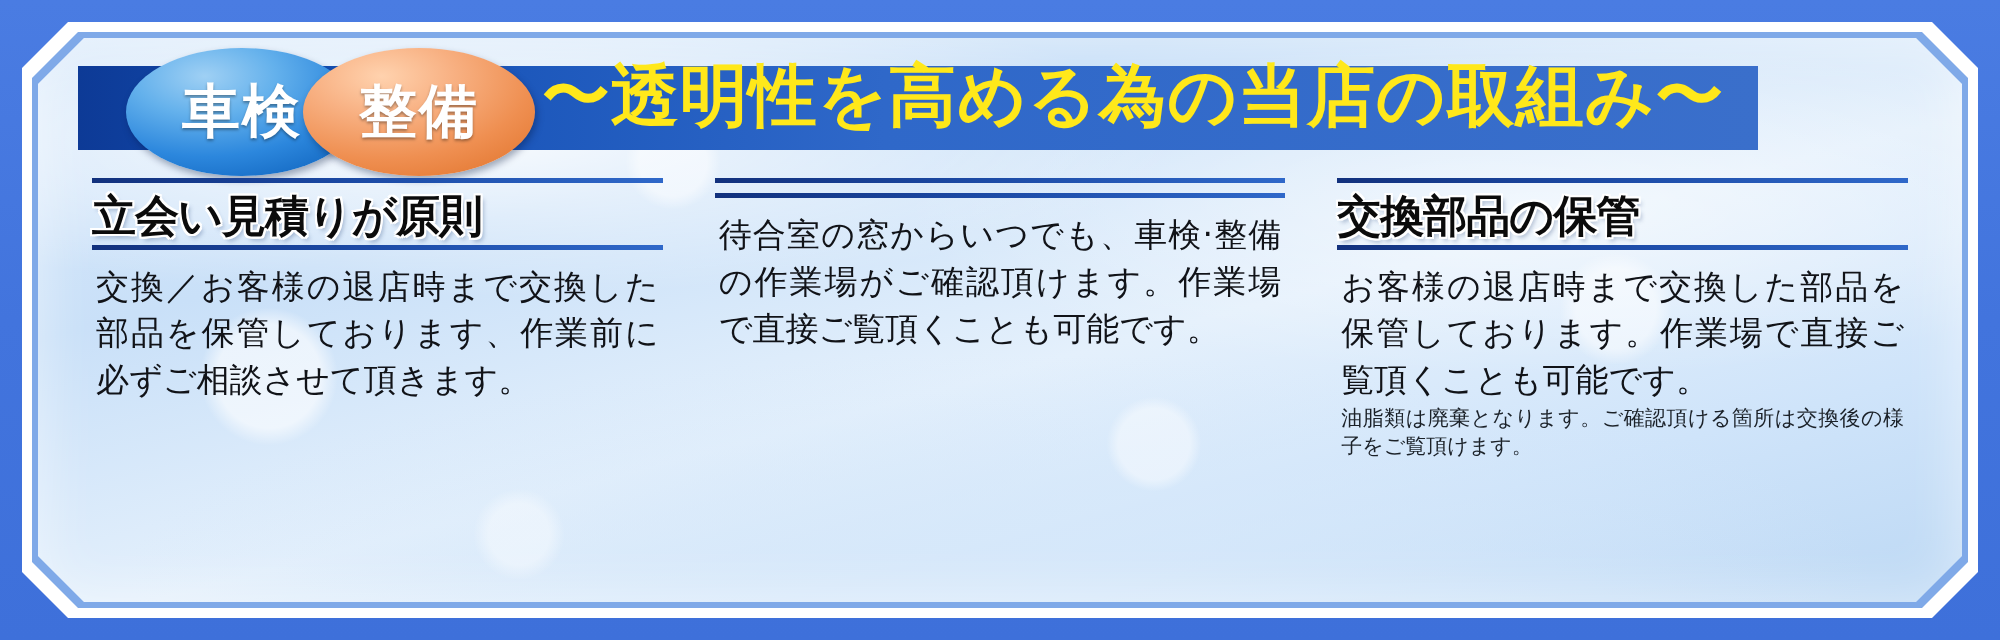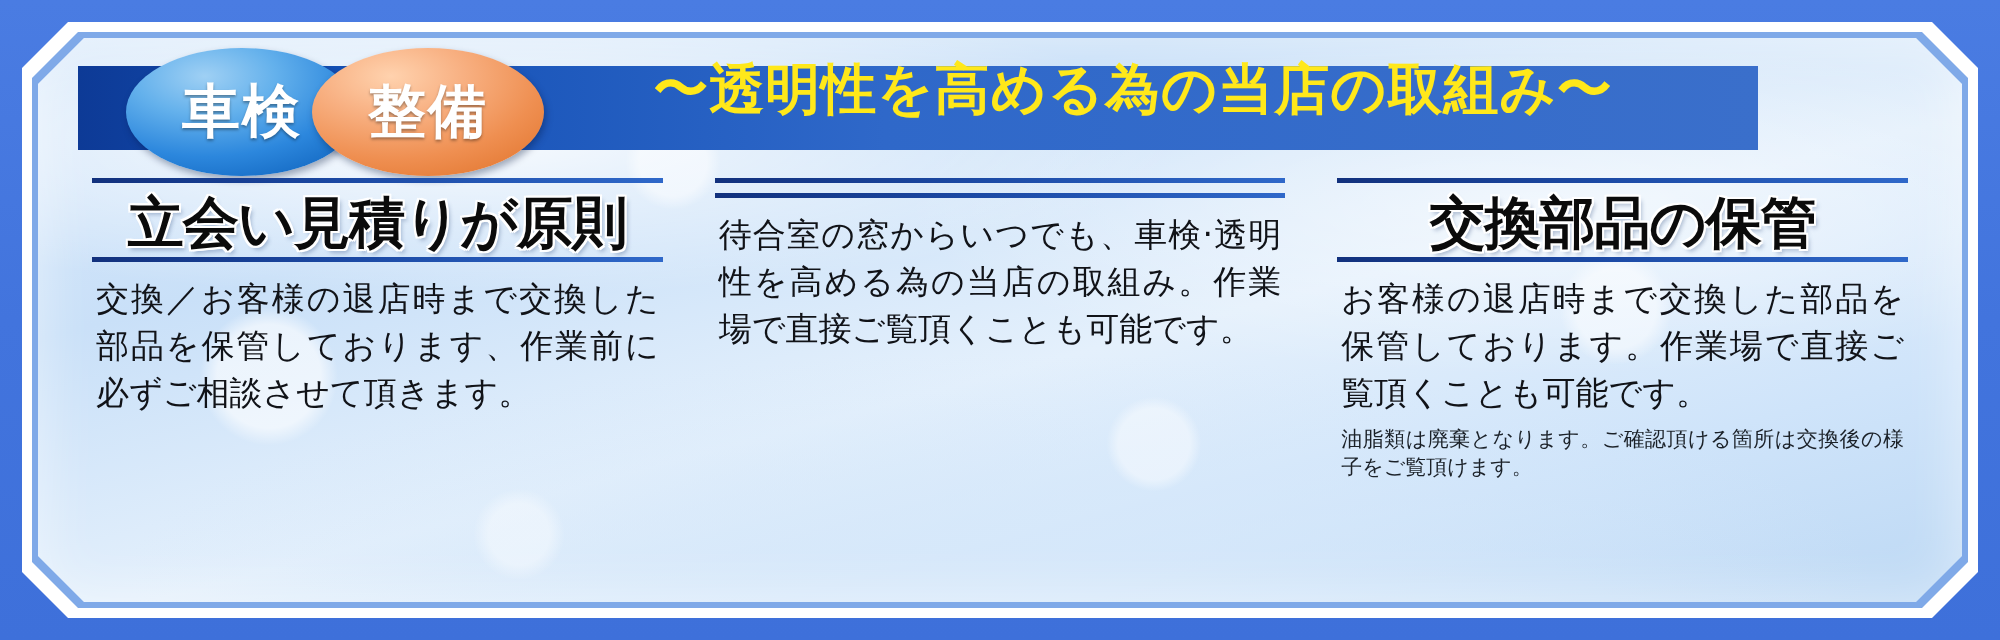--- a/index.html
+++ b/index.html
@@ -61,21 +61,21 @@
 
   
   .header-strip{
     position:absolute;left:40px;top:28px;width:1680px;height:84px;
     background:linear-gradient(90deg,#0d3a96 0%,#1450b5 16%,#2f68c9 48%,#3a6fcb 100%);
   }
   .header-title{
     position:absolute;left:470px;top:24px;width:1250px;
     text-align:center;
     font-family:"Liberation Serif","DejaVu Serif",serif;
-    font-weight:700;font-size:55px;line-height:1;
+    font-weight:700;font-size:68px;line-height:1;
     color:#ffe81a;
     letter-spacing:1px;
     white-space:nowrap;
   }
 
   
   .badge{
     position:absolute;top:10px;
     width:232px;height:128px;border-radius:50%;
     display:flex;align-items:center;justify-content:center;
@@ -85,21 +85,21 @@
     font-family:"DejaVu Sans","Liberation Sans",sans-serif;
     font-weight:700;font-size:58px;color:#fff;
     letter-spacing:2px;
     text-shadow:0 2px 3px rgba(0,0,0,.35);
   }
   .badge-shaken{
     left:88px;
     background:radial-gradient(ellipse 95% 95% at 34% 22%,#9fd0f4 0%,#64b1ec 32%,#2c87dd 66%,#0f63bd 100%);
   }
   .badge-seibi{
-    left:274px;
+    left:265px;
     background:radial-gradient(ellipse 95% 95% at 34% 22%,#ffd2ae 0%,#f8b183 32%,#ef8f51 68%,#e2762f 100%);
   }
 
   
   .columns{
     position:absolute;left:32px;top:140px;width:1860px;height:410px;
     display:flex;
   }
   .col{width:33.33%;padding:0 22px;box-sizing:border-box;position:relative;}
   .col + .col{margin-left:8px;}
@@ -110,44 +110,44 @@
     margin-bottom:10px;
   }
   .rule-bot{
     background:linear-gradient(90deg,#12317d 0%,#1b49a4 45%,#2f68c9 100%);
     margin-top:4px;margin-bottom:14px;
   }
 
   .col-head{
     font-family:"Liberation Serif","DejaVu Serif",serif;
     font-weight:700;
-    font-size:56px;line-height:1.08;
+    font-size:44px;line-height:1.08;
     color:#0b0b0b;
-    text-align:center;
+    text-align:left;
     white-space:nowrap;
     text-shadow:
       2px 0 0 #fff,-2px 0 0 #fff,0 2px 0 #fff,0 -2px 0 #fff,
       2px 2px 0 #fff,-2px 2px 0 #fff,2px -2px 0 #fff,-2px -2px 0 #fff,
       3px 4px 4px rgba(40,70,120,.35);
     letter-spacing:-1px;
   }
 
   .col-body{
     font-family:"DejaVu Sans","Liberation Sans",sans-serif;
     font-size:33px;line-height:1.42;
     color:#111318;
     text-align:justify;
     text-justify:inter-character;
     padding:0 4px;
   }
   .col-note{
     font-family:"DejaVu Sans","Liberation Sans",sans-serif;
     font-size:21px;line-height:1.35;
     color:#1b2128;
-    padding:0 4px;margin-top:8px;
+    padding:0 4px;
     text-align:justify;
     text-justify:inter-character;
   }
 </style>
 </head>
 <body>
 
 <div class="banner">
 
   <div class="frame-outer"></div>
@@ -173,21 +173,21 @@
       <div class="col">
         <div class="rule rule-top"></div>
         <div class="col-head">立会い見積りが原則</div>
         <div class="rule rule-bot"></div>
         <div class="col-body">交換／お客様の退店時まで交換した部品を保管しております、作業前に必ずご相談させて頂きます。</div>
       </div>
 
       <div class="col">
         <div class="rule rule-top"></div>
         <div class="rule rule-bot"></div>
-        <div class="col-body">待合室の窓からいつでも、車検·透明性を高める為の当店の取組み。作業場で直接ご覧頂くことも可能です。</div>
+        <div class="col-body">待合室の窓からいつでも、車検·整備の作業場がご確認頂けます。作業場で直接ご覧頂くことも可能です。</div>
       </div>
 
       <div class="col">
         <div class="rule rule-top"></div>
         <div class="col-head">交換部品の保管</div>
         <div class="rule rule-bot"></div>
         <div class="col-body">お客様の退店時まで交換した部品を保管しております。作業場で直接ご覧頂くことも可能です。</div>
         <div class="col-note">油脂類は廃棄となります。ご確認頂ける箇所は交換後の様子をご覧頂けます。</div>
       </div>
 

